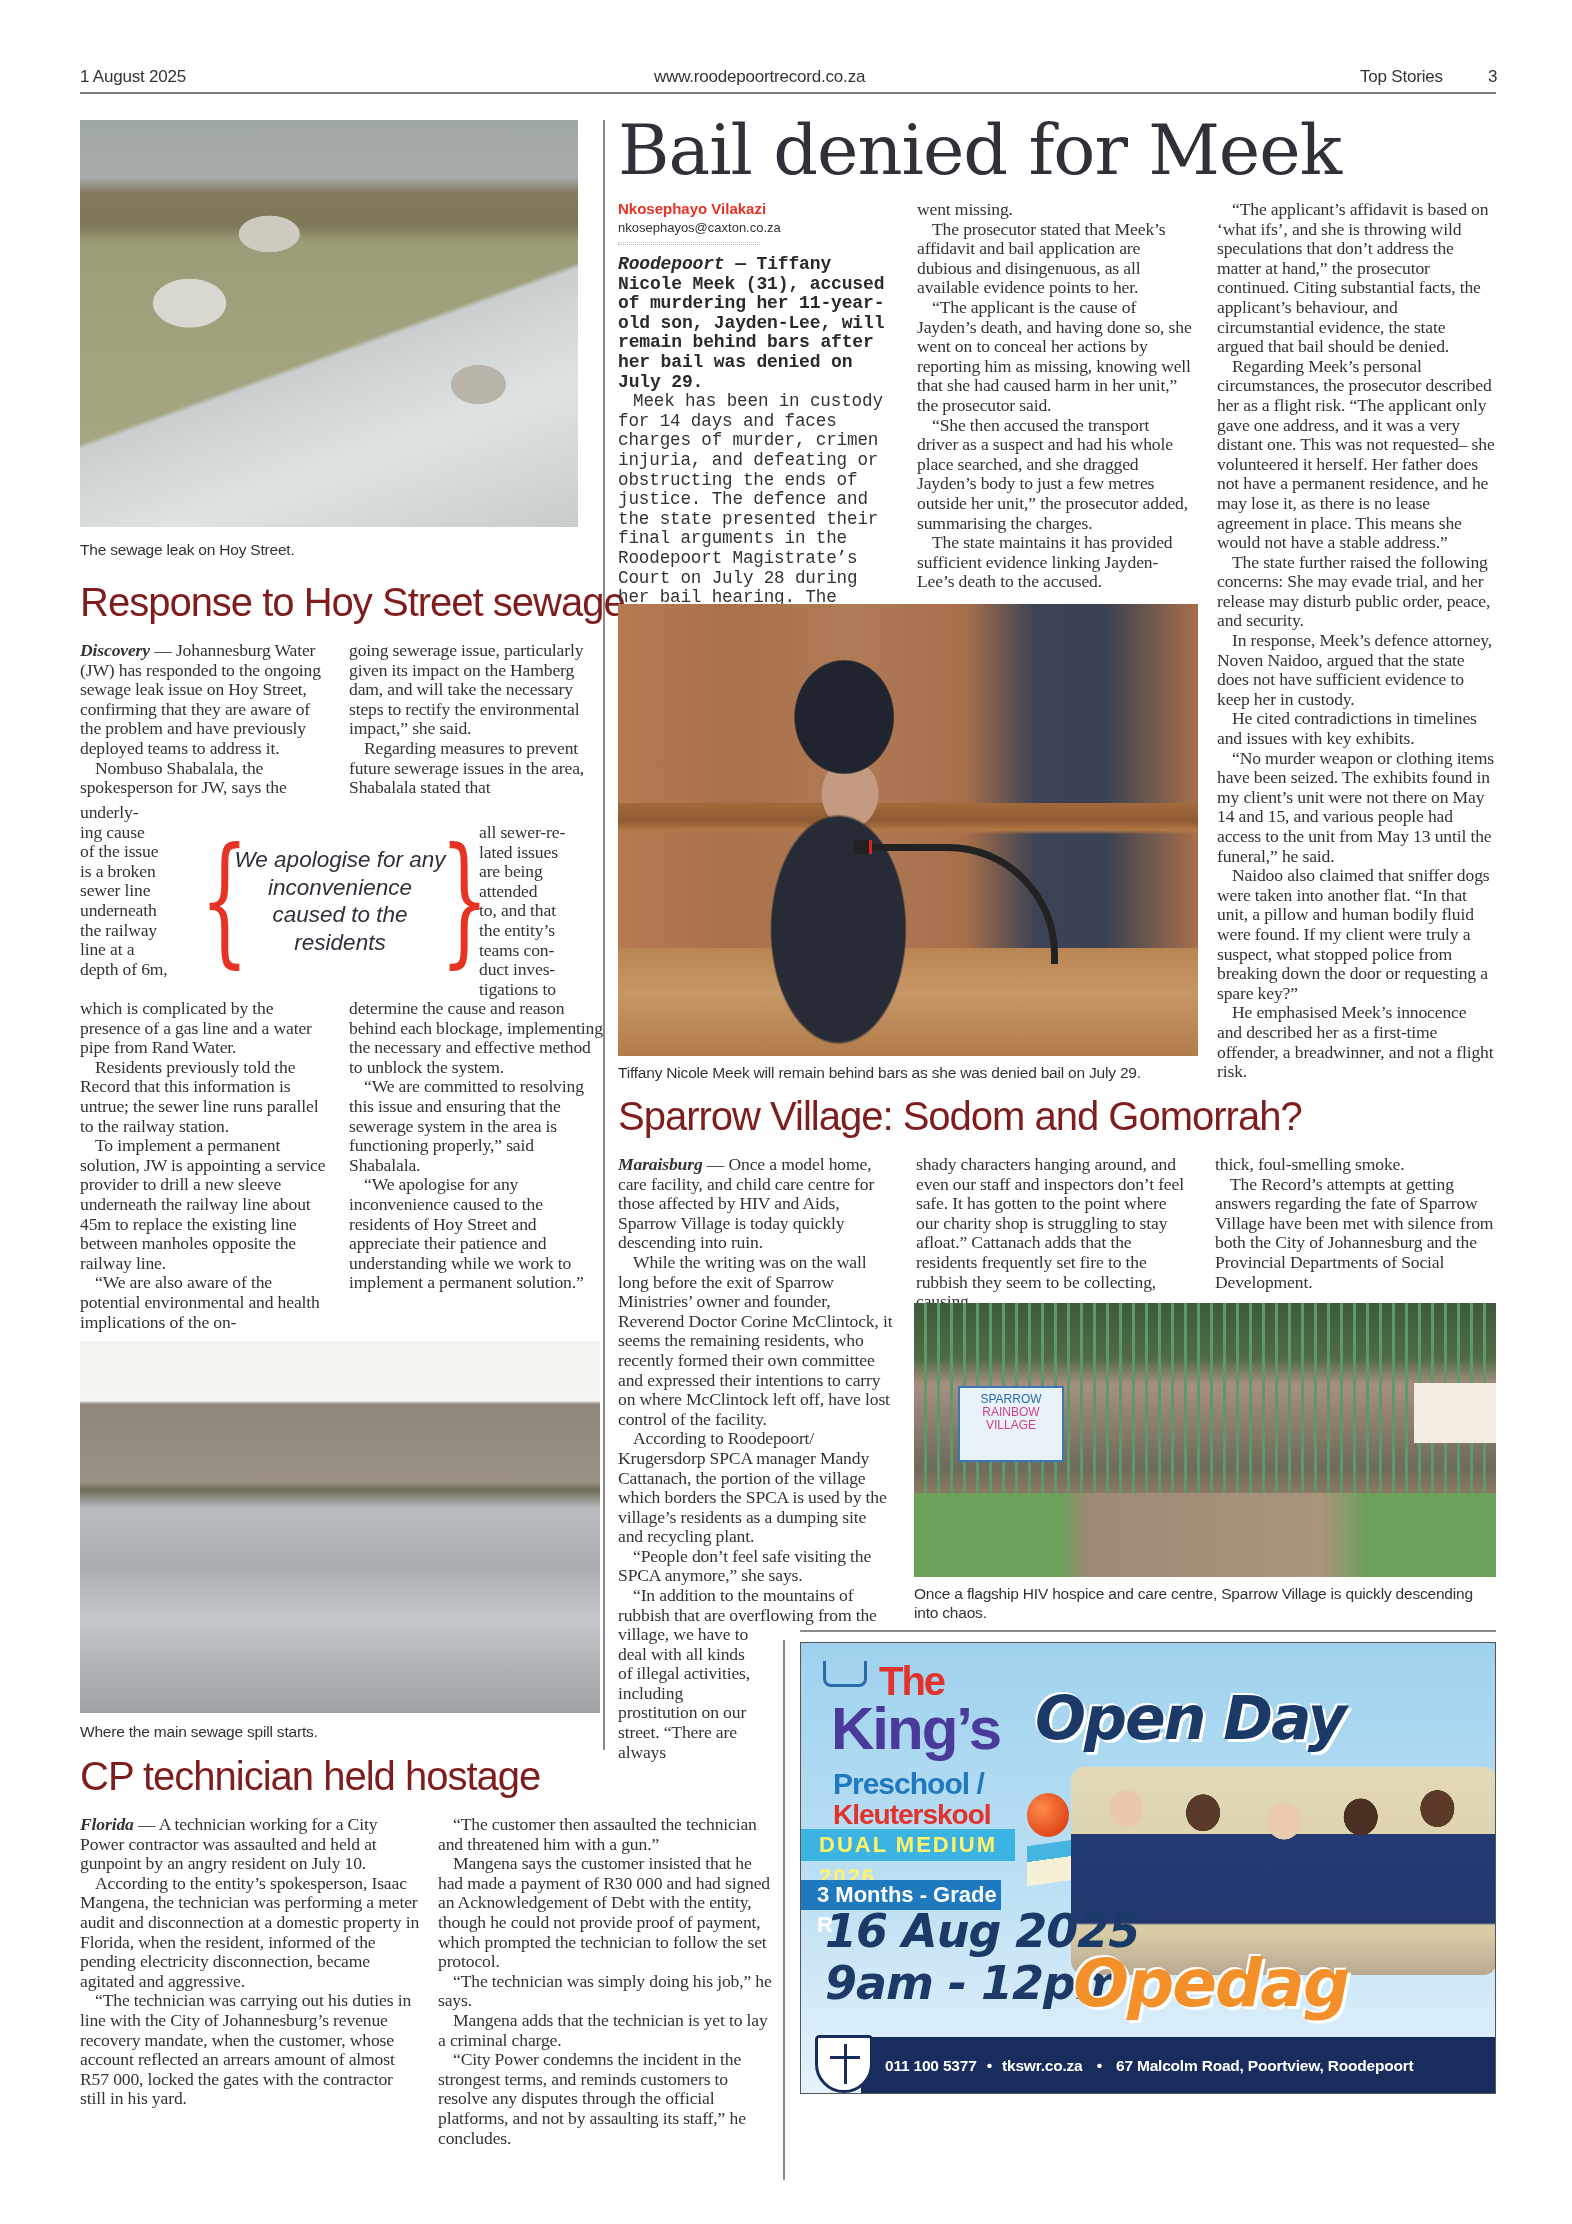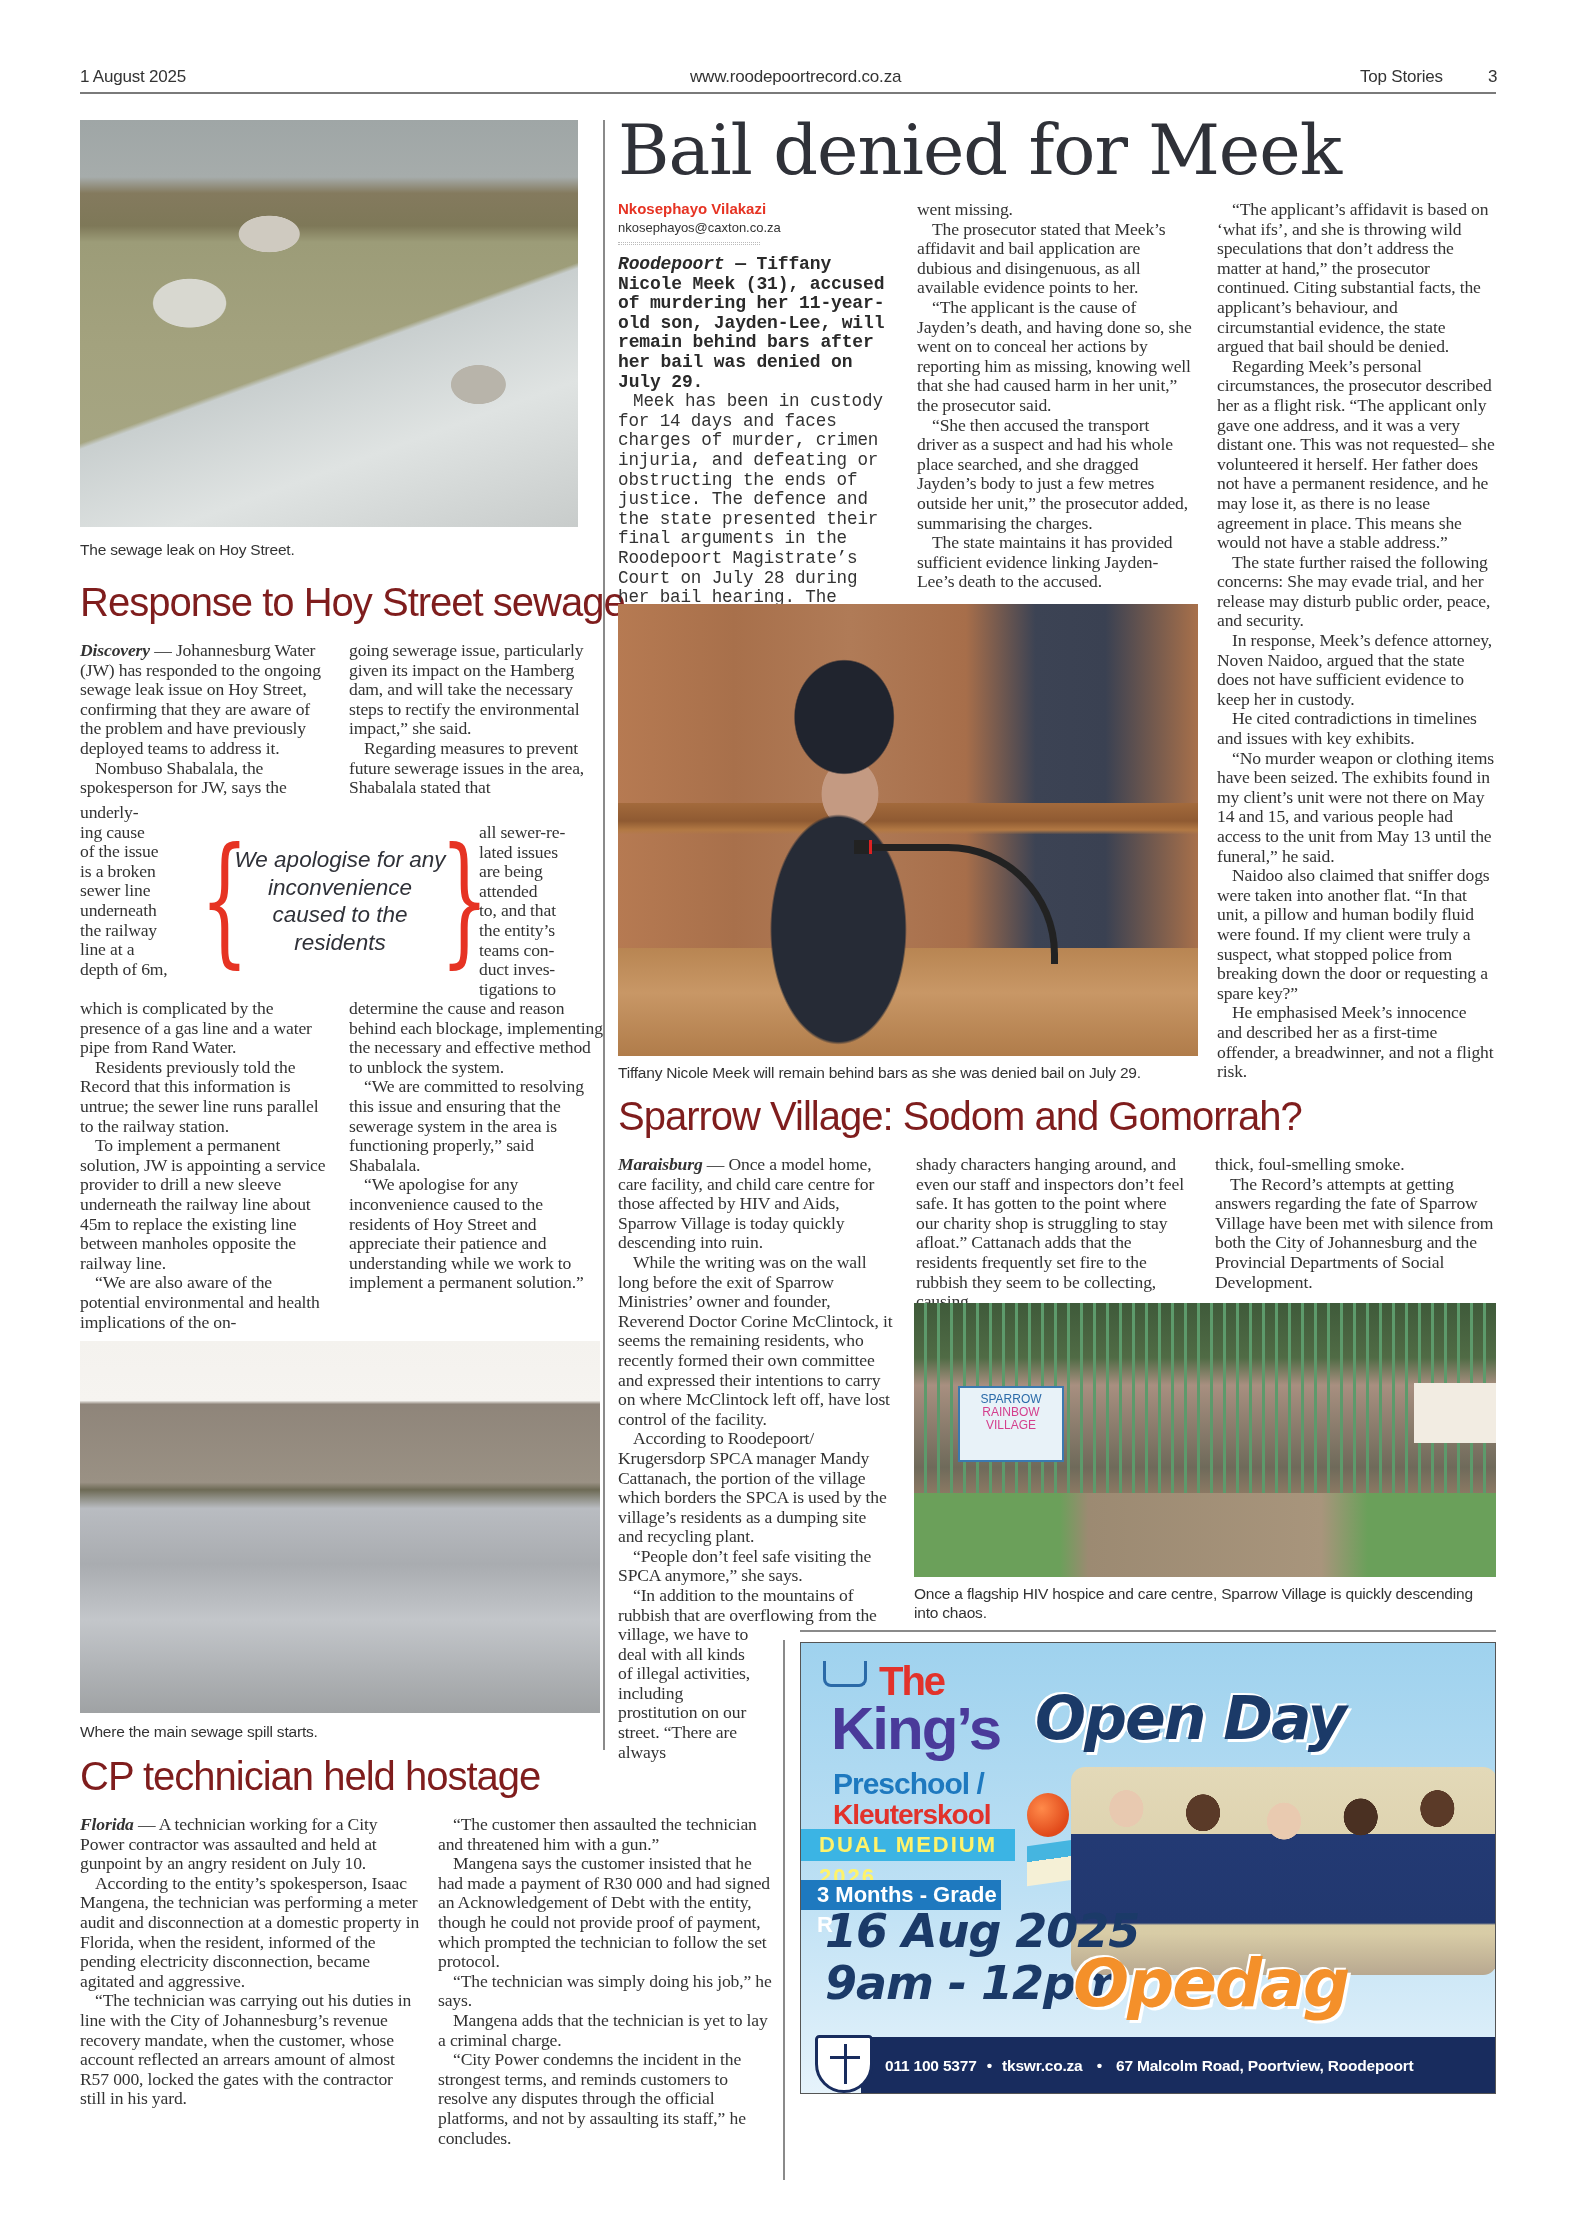--- a/index.html
+++ b/index.html
@@ -79,21 +79,21 @@
       linear-gradient(180deg, transparent 32%, #233a74 32%, #22386f 75%, transparent 76%),
       linear-gradient(180deg, #e3d9b8 0%, #d8cca6 80%, #b8a890 100%); }
   .apple { border-radius: 50%; background: radial-gradient(circle at 35% 35%, #ff8a4a, #e1491a 70%); }
   .book { background: linear-gradient(180deg, #45b5e0 0 40%, #f5f0d6 40% 100%); transform: skewY(-8deg); }
   .crest { border: 3px solid #182c5e; border-radius: 6px 6px 40px 40px; background: #ffffff; }
 </style>
 </head>
 <body>
 
 <div class="abs hdr-text" style="left:80px;">1 August 2025</div>
-<div class="abs hdr-text" style="left:690px;">www.roodepoortrecord.co.za</div>
+<div class="abs hdr-text" style="left:654px;">www.roodepoortrecord.co.za</div>
 <div class="abs hdr-text" style="left:1360px;">Top Stories</div>
 <div class="abs hdr-text" style="left:1488px;">3</div>
 <div class="abs hdr-rule"></div>
 
 <div class="abs photo photo-sewage1" style="left:80px; top:120px; width:498px; height:407px;"></div>
 <div class="abs caption" style="left:80px; top:540px;">The sewage leak on Hoy Street.</div>
 
 <div class="abs vrule" style="left:603px; top:120px; height:1630px;"></div>
 
 <h2 class="abs headline-sans" style="left:80px; top:578px; font-size:40px; line-height:48px;">Response to Hoy Street sewage</h2>

